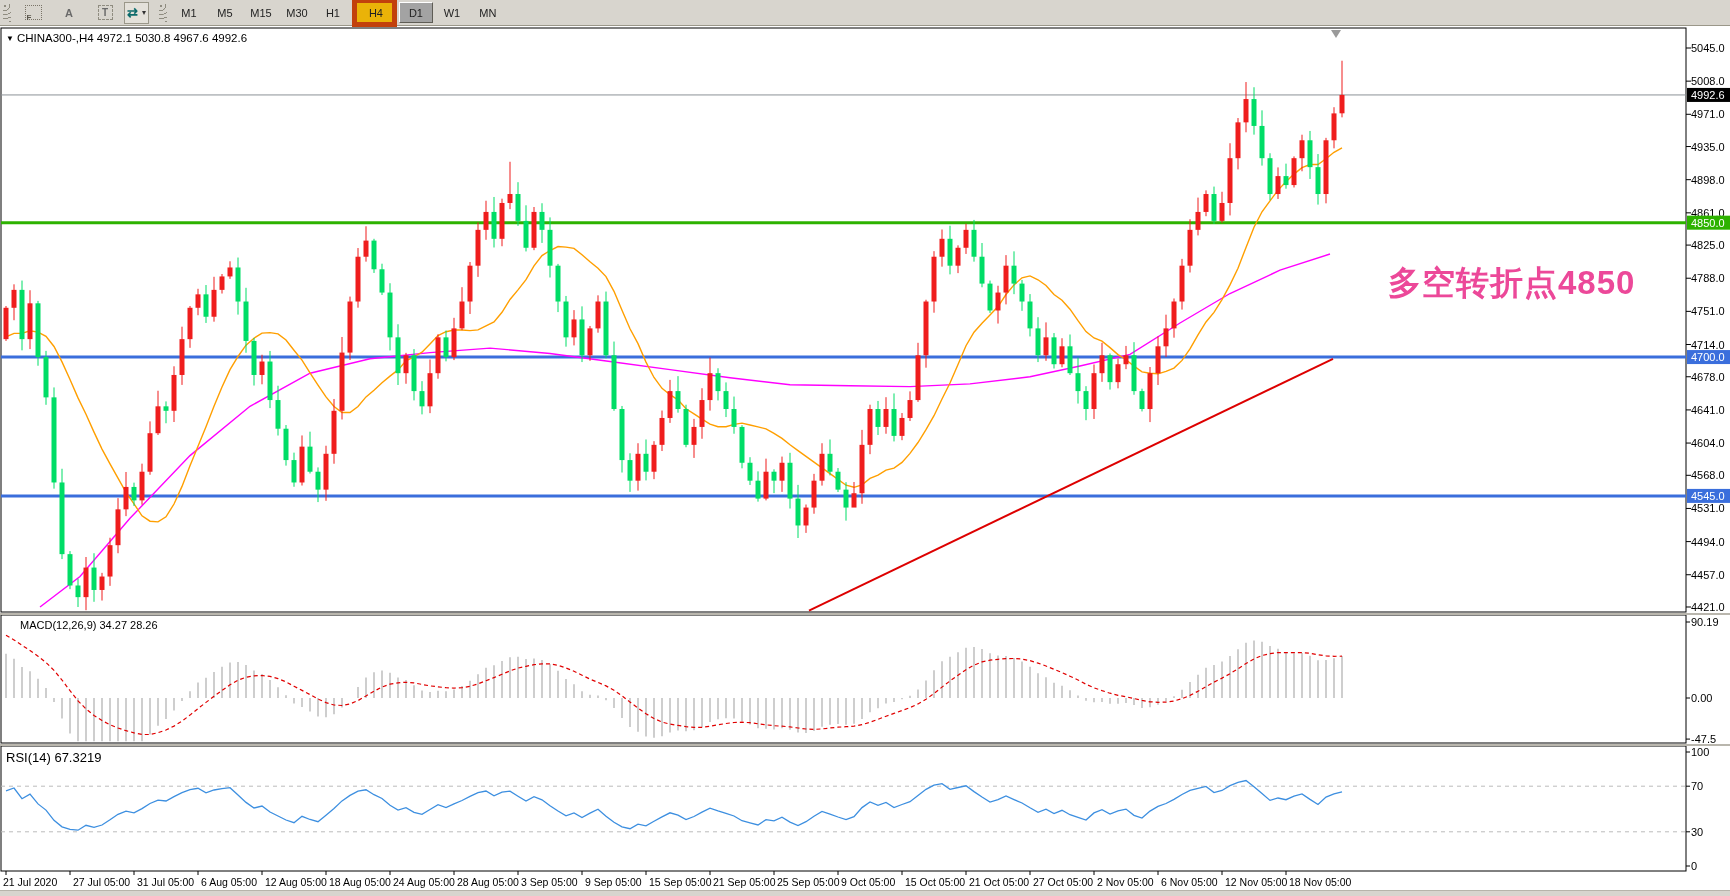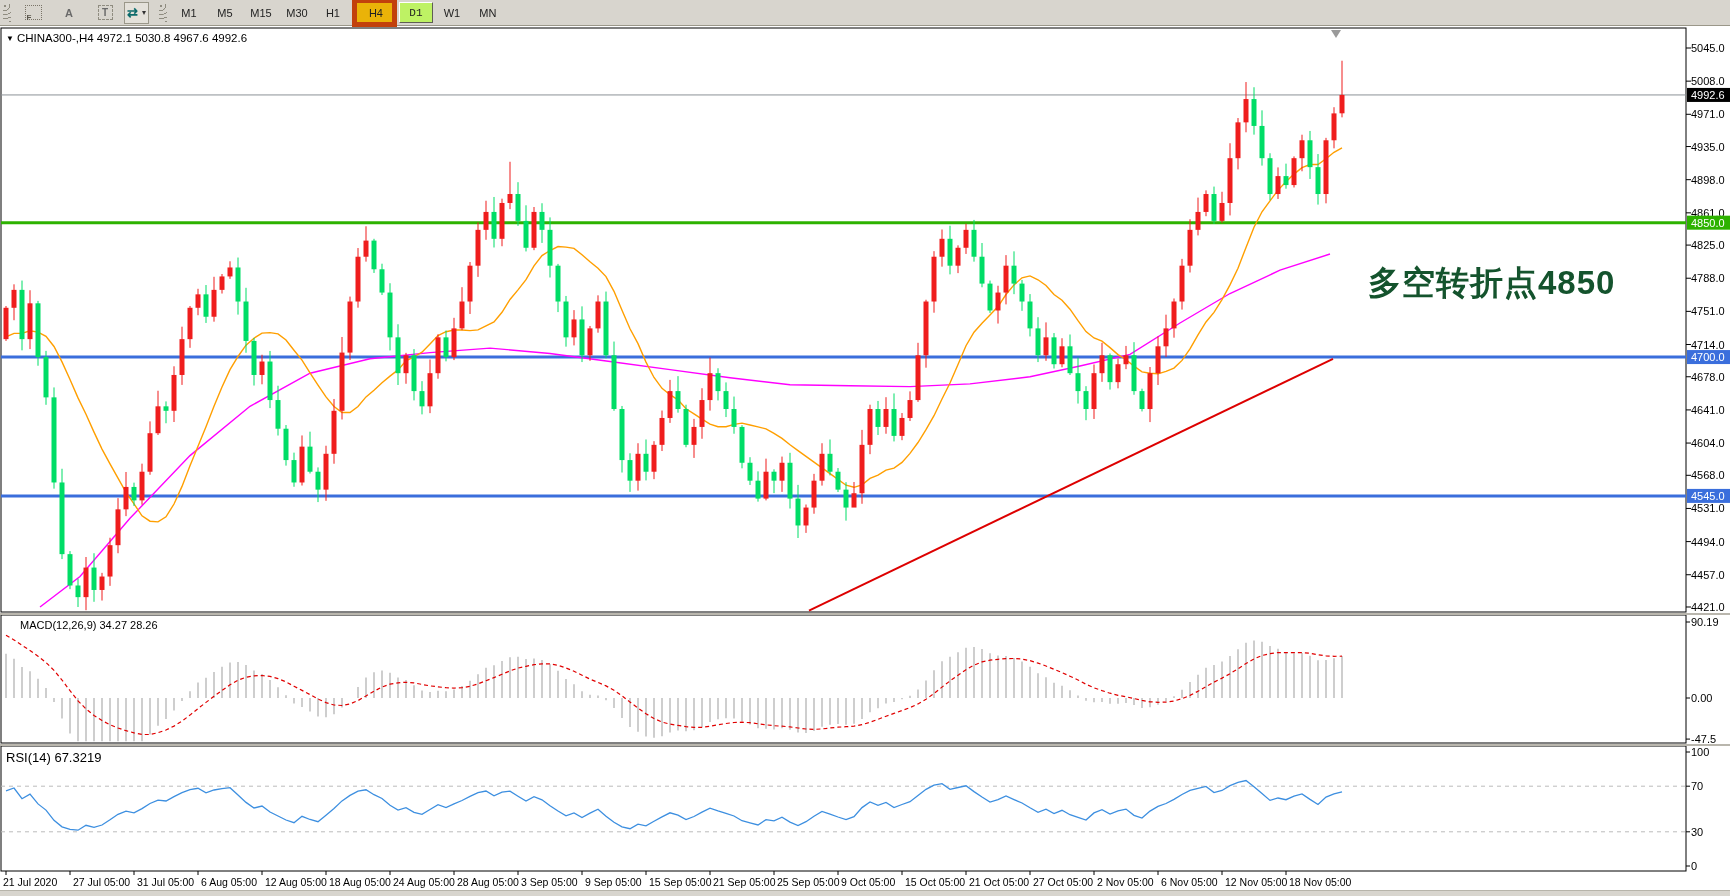--- a/index.html
+++ b/index.html
@@ -7,22 +7,22 @@
   
   .toolbar{position:absolute;left:0;top:0;width:1730px;height:26px;background:#d8d5ce;
     border-bottom:1px solid #9a9789;display:flex;align-items:center;gap:2px;box-sizing:border-box;}
   .grip{width:8px;height:18px;margin:0 3px;background-image:repeating-radial-gradient(circle at 2px 2px,#8f8c80 0 .8px,transparent 1px 4px);}
   .toolbtn{min-width:22px;height:20px;display:flex;align-items:center;justify-content:center;
     font-size:11px;color:#333;padding:0 5px;border:1px solid transparent;background:transparent;cursor:default;}
   .toolbtn.icon{color:#6a6a6a;font-weight:bold;}
   .tf{min-width:24px;height:19px;display:flex;align-items:center;justify-content:center;
     font-size:11px;color:#222;padding:0 4px;border:1px solid transparent;}
   .tf.active{background:#eab308;border:5px solid #c2410c;padding-left:7px;}
-  .tf.raised{background:#bef264;border-top:1px solid #ffffff;border-left:1px solid #ffffff;
-    border-right:1px solid #5f5d55;border-bottom:1px solid #5f5d55;font-family:Liberation Mono, monospace;}
+  .tf.raised{background:#a3a3a3;border-top:1px solid #ffffff;border-left:1px solid #ffffff;
+    border-right:1px solid #5f5d55;border-bottom:1px solid #5f5d55;}
   .fibicon{width:15px;height:13px;border:1px dotted #7a7468;position:relative;}
   .fibicon span{position:absolute;left:1px;bottom:-3px;font-size:8px;color:#5a564c;font-weight:bold;}
   .ticon{width:13px;height:13px;border:1px dashed #8f8c80;display:flex;align-items:center;justify-content:center;
     font-size:10px;color:#6a6a6a;font-weight:bold;}
   .arrowsbtn{display:flex;align-items:center;border:1px solid #9a9789;background:#e4e1da;height:20px;padding:0 2px;}
   .arrowsbtn .glyph{font-size:13px;color:#0c6b6b;font-weight:bold;}
   .arrowsbtn .caret{font-size:8px;color:#333;margin-left:4px;}
   
   .overlay{position:absolute;color:#000;text-align:right;}
   .chart-title{left:6px;top:32px;font-size:11.5px;}
@@ -711,15 +711,15 @@
         <line x1="1286" y1="871" x2="1286" y2="875" stroke="#000"></line>
         <text x="1289" y="886" font-size="10.5" fill="#000">18 Nov 05:00</text>
       </g>
     </svg>
 
   <div class="overlay chart-title">
     <span class="tri">▼</span><span>CHINA300-,H4  4972.1 5030.8 4967.6 4992.6</span>
   </div>
   <div class="overlay macd-label">MACD(12,26,9) 34.27 28.26</div>
   <div class="overlay rsi-label">RSI(14) 67.3219</div>
-  <div class="overlay annotation" style="color: #14532d;">多空转折点4850</div>
+  <div class="overlay annotation" style="color: #ec4899; margin-left: 20px;">多空转折点4850</div>
   <div class="bottom-strip"></div>
 </div>
 
 </body></html>

